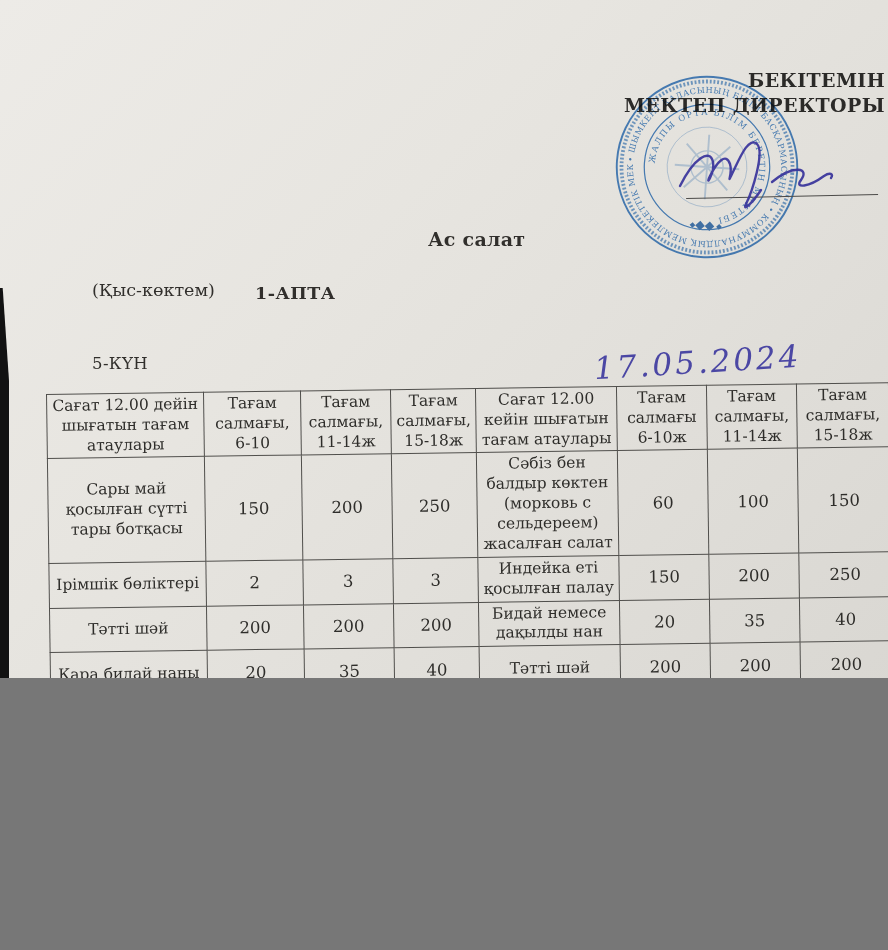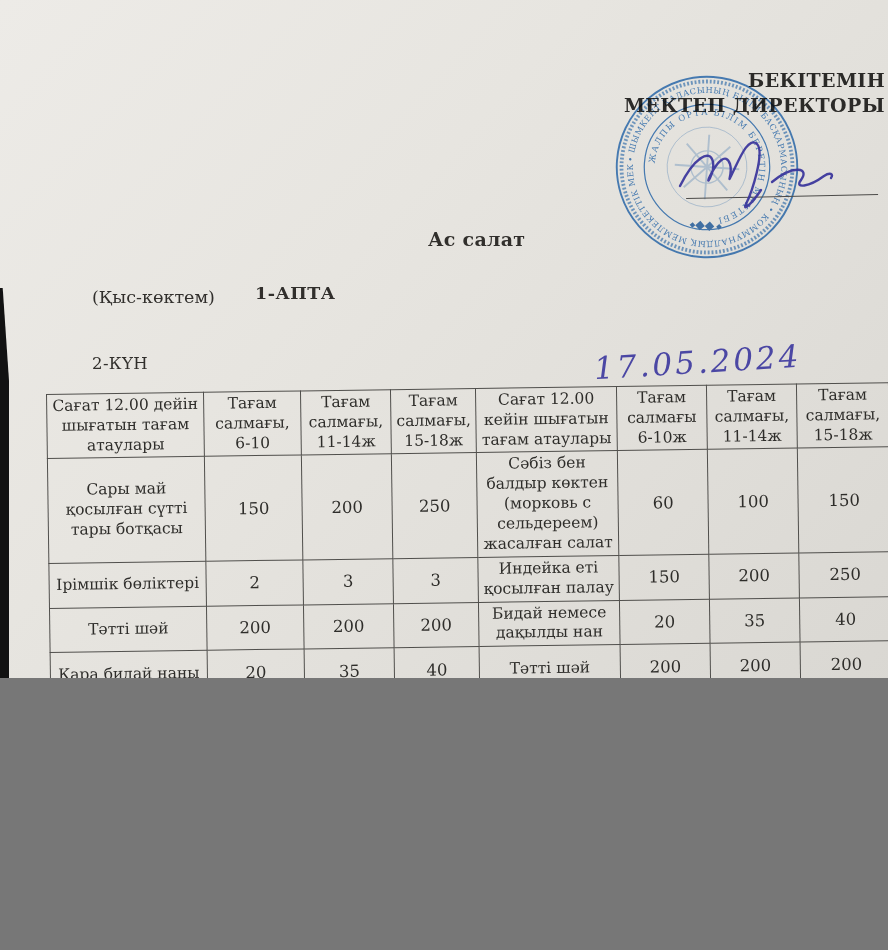--- a/index.html
+++ b/index.html
@@ -22,21 +22,21 @@
     right:30px;top:68px;text-align:right;font-weight:bold;
     font-size:19px;line-height:1.32;color:#2b2a28;letter-spacing:.4px;
   }
   
   .stamp{left:604px;top:72px;width:206px;height:190px;mix-blend-mode:multiply;opacity:.88;transform:rotate(4deg);}
   
   .sig-line-1{left:686px;top:186px;width:192px;height:10px;border-bottom:1.4px solid #4c4b49;transform:rotate(-1.2deg);}
   .sig-director{left:668px;top:120px;width:220px;height:95px;}
   
   .doc-title{left:428px;top:228px;font-weight:bold;font-size:19px;letter-spacing:.3px;}
-  .season{left:92px;top:287px;font-size:17.5px;}
+  .season{left:92px;top:280px;font-size:17.5px;}
   .week{left:255px;top:283px;font-size:17.5px;letter-spacing:.5px;font-weight:bold;}
   .day{left:92px;top:354px;font-size:16.5px;letter-spacing:.4px;}
   .hand-date{
     left:594px;top:344px;font-size:31px;font-style:italic;color:#4b47a4;
     letter-spacing:3px;transform:rotate(-3.5deg);font-family:"DejaVu Serif",serif;
   }
   
   table.menu{
     left:46px;top:394px;width:806px;border-collapse:collapse;
     transform:rotate(-0.8deg);transform-origin:0 0;
@@ -105,21 +105,21 @@
   <svg class="abs sig-director" viewBox="0 0 220 95">
     <g stroke="#38339b" stroke-width="2.4" fill="none" stroke-linecap="round" opacity=".92">
       <path d="M12 66 C 26 38, 42 28, 45 42 C 47 54, 36 68, 42 56 C 49 42, 58 32, 62 44 C 65 54, 58 66, 64 54 C 71 40, 80 16, 89 24 C 97 32, 84 72, 78 84 C 74 93, 85 82, 93 70"></path>
       <path d="M104 62 C 126 44, 142 48, 133 60 C 126 69, 141 67, 156 56 C 162 52, 166 54, 163 58"></path>
     </g>
   </svg>
 
   <div class="abs doc-title">Ас салат</div>
   <div class="abs season">(Қыс-көктем)</div>
   <div class="abs week">1-АПТА</div>
-  <div class="abs day">2-КҮН</div>
+  <div class="abs day">5-КҮН</div>
   <div class="abs hand-date">17.05.2024</div>
 
   <table class="abs menu">
     <tbody>
         <tr class="hdr">
       <th class="c0">Сағат 12.00 дейін шығатын тағам атаулары</th>
       <th class="c1">Тағам салмағы, 6-10</th>
       <th class="c2">Тағам салмағы, 11-14ж</th>
       <th class="c3">Тағам салмағы, 15-18ж</th>
       <th class="c4">Сағат 12.00 кейін шығатын тағам атаулары</th>

